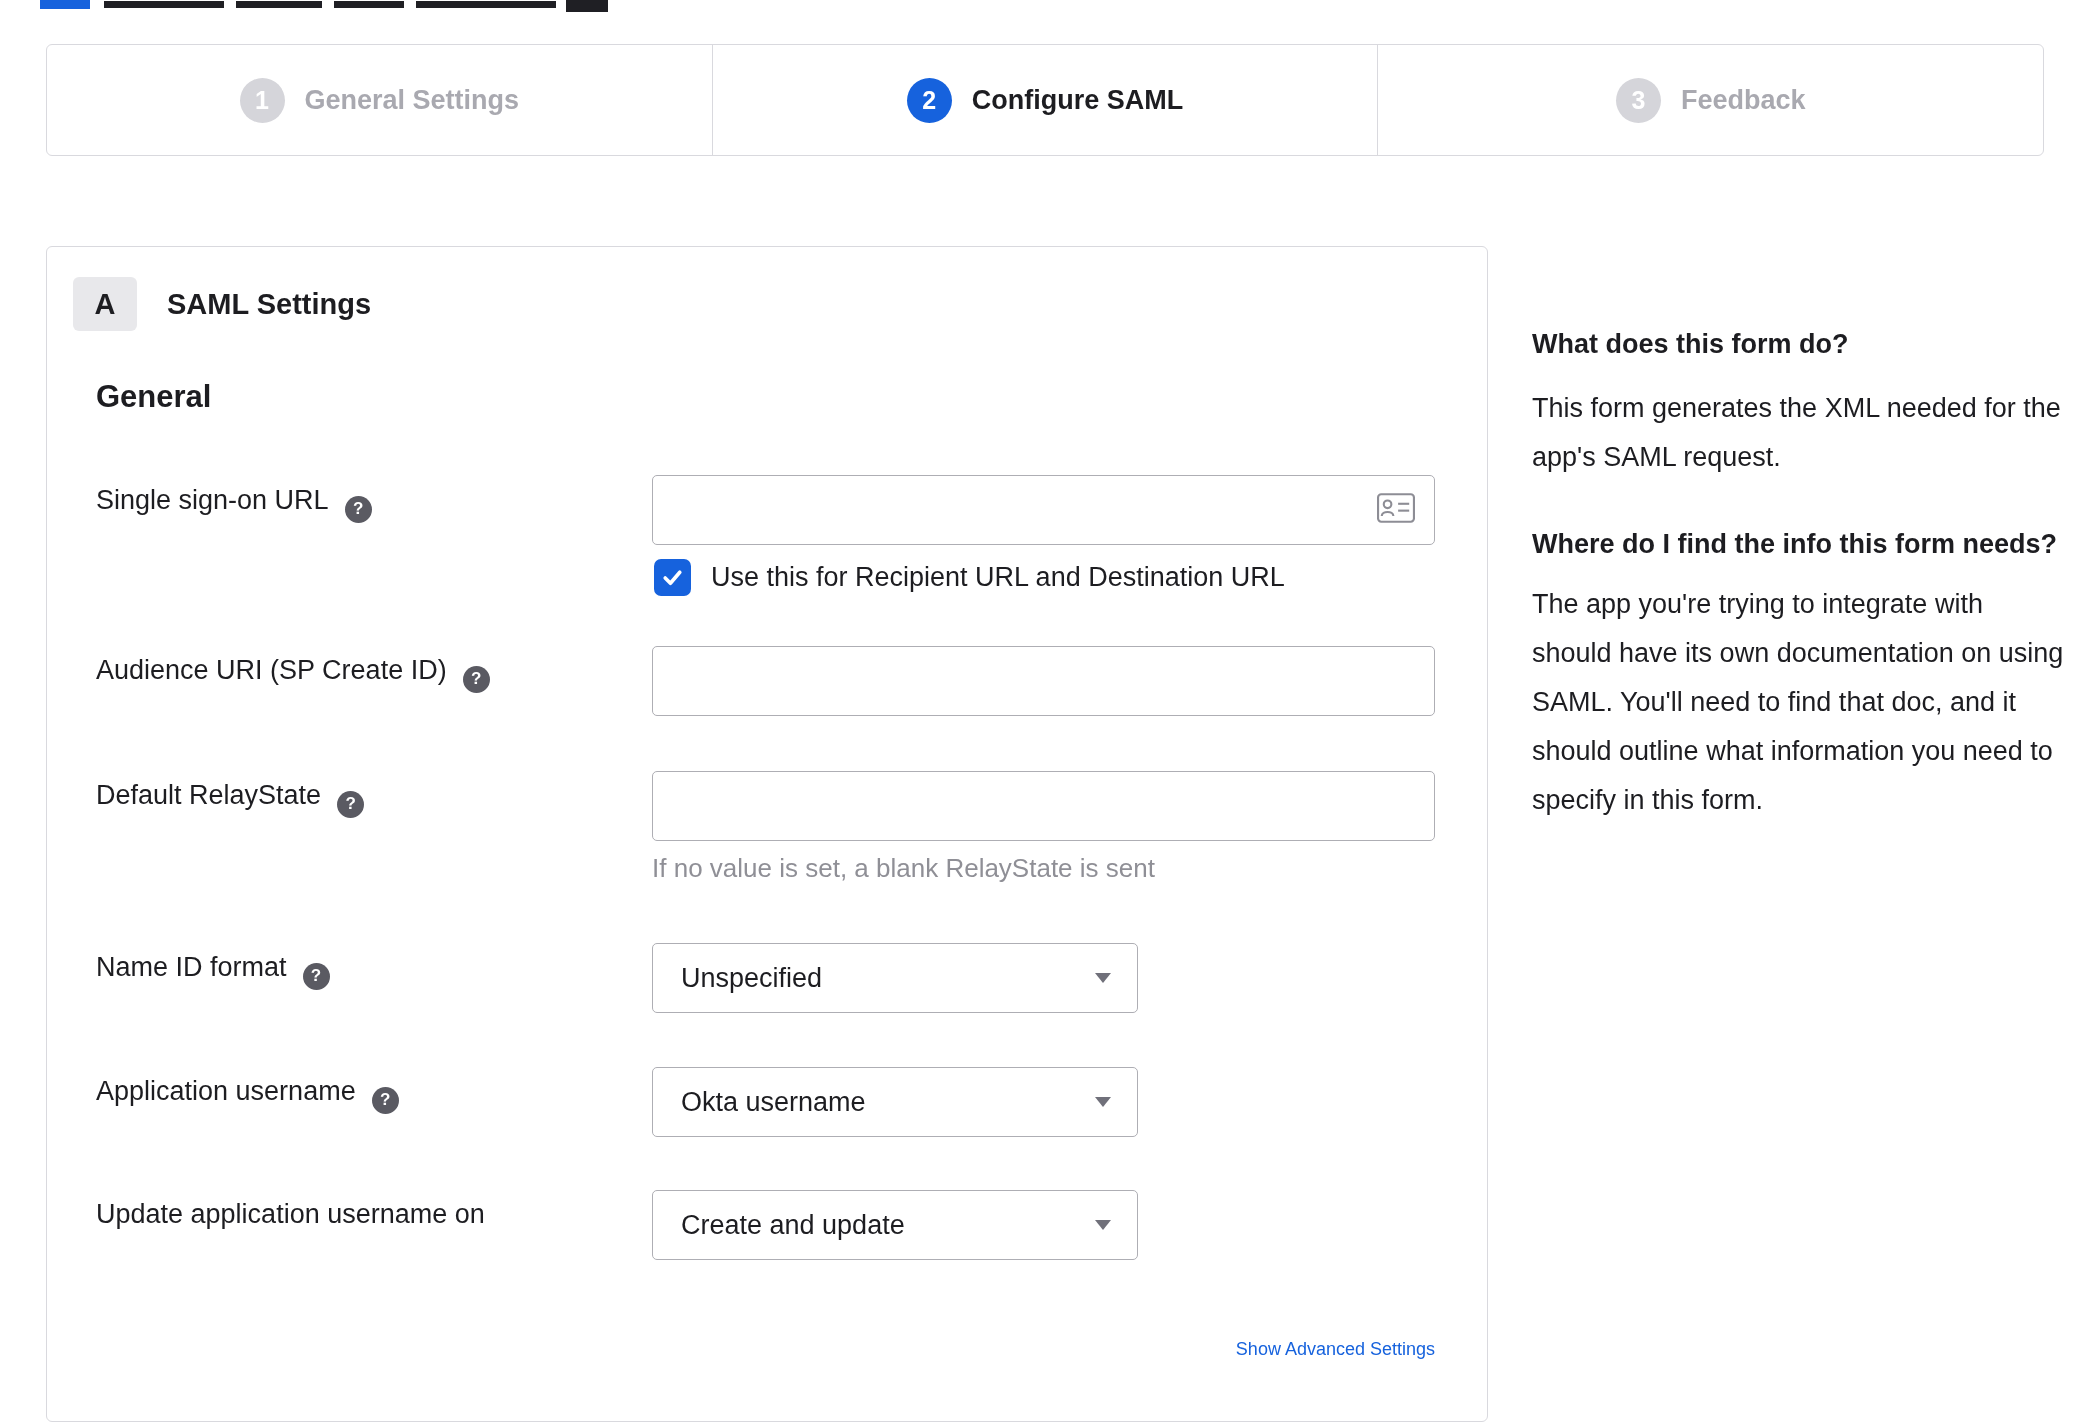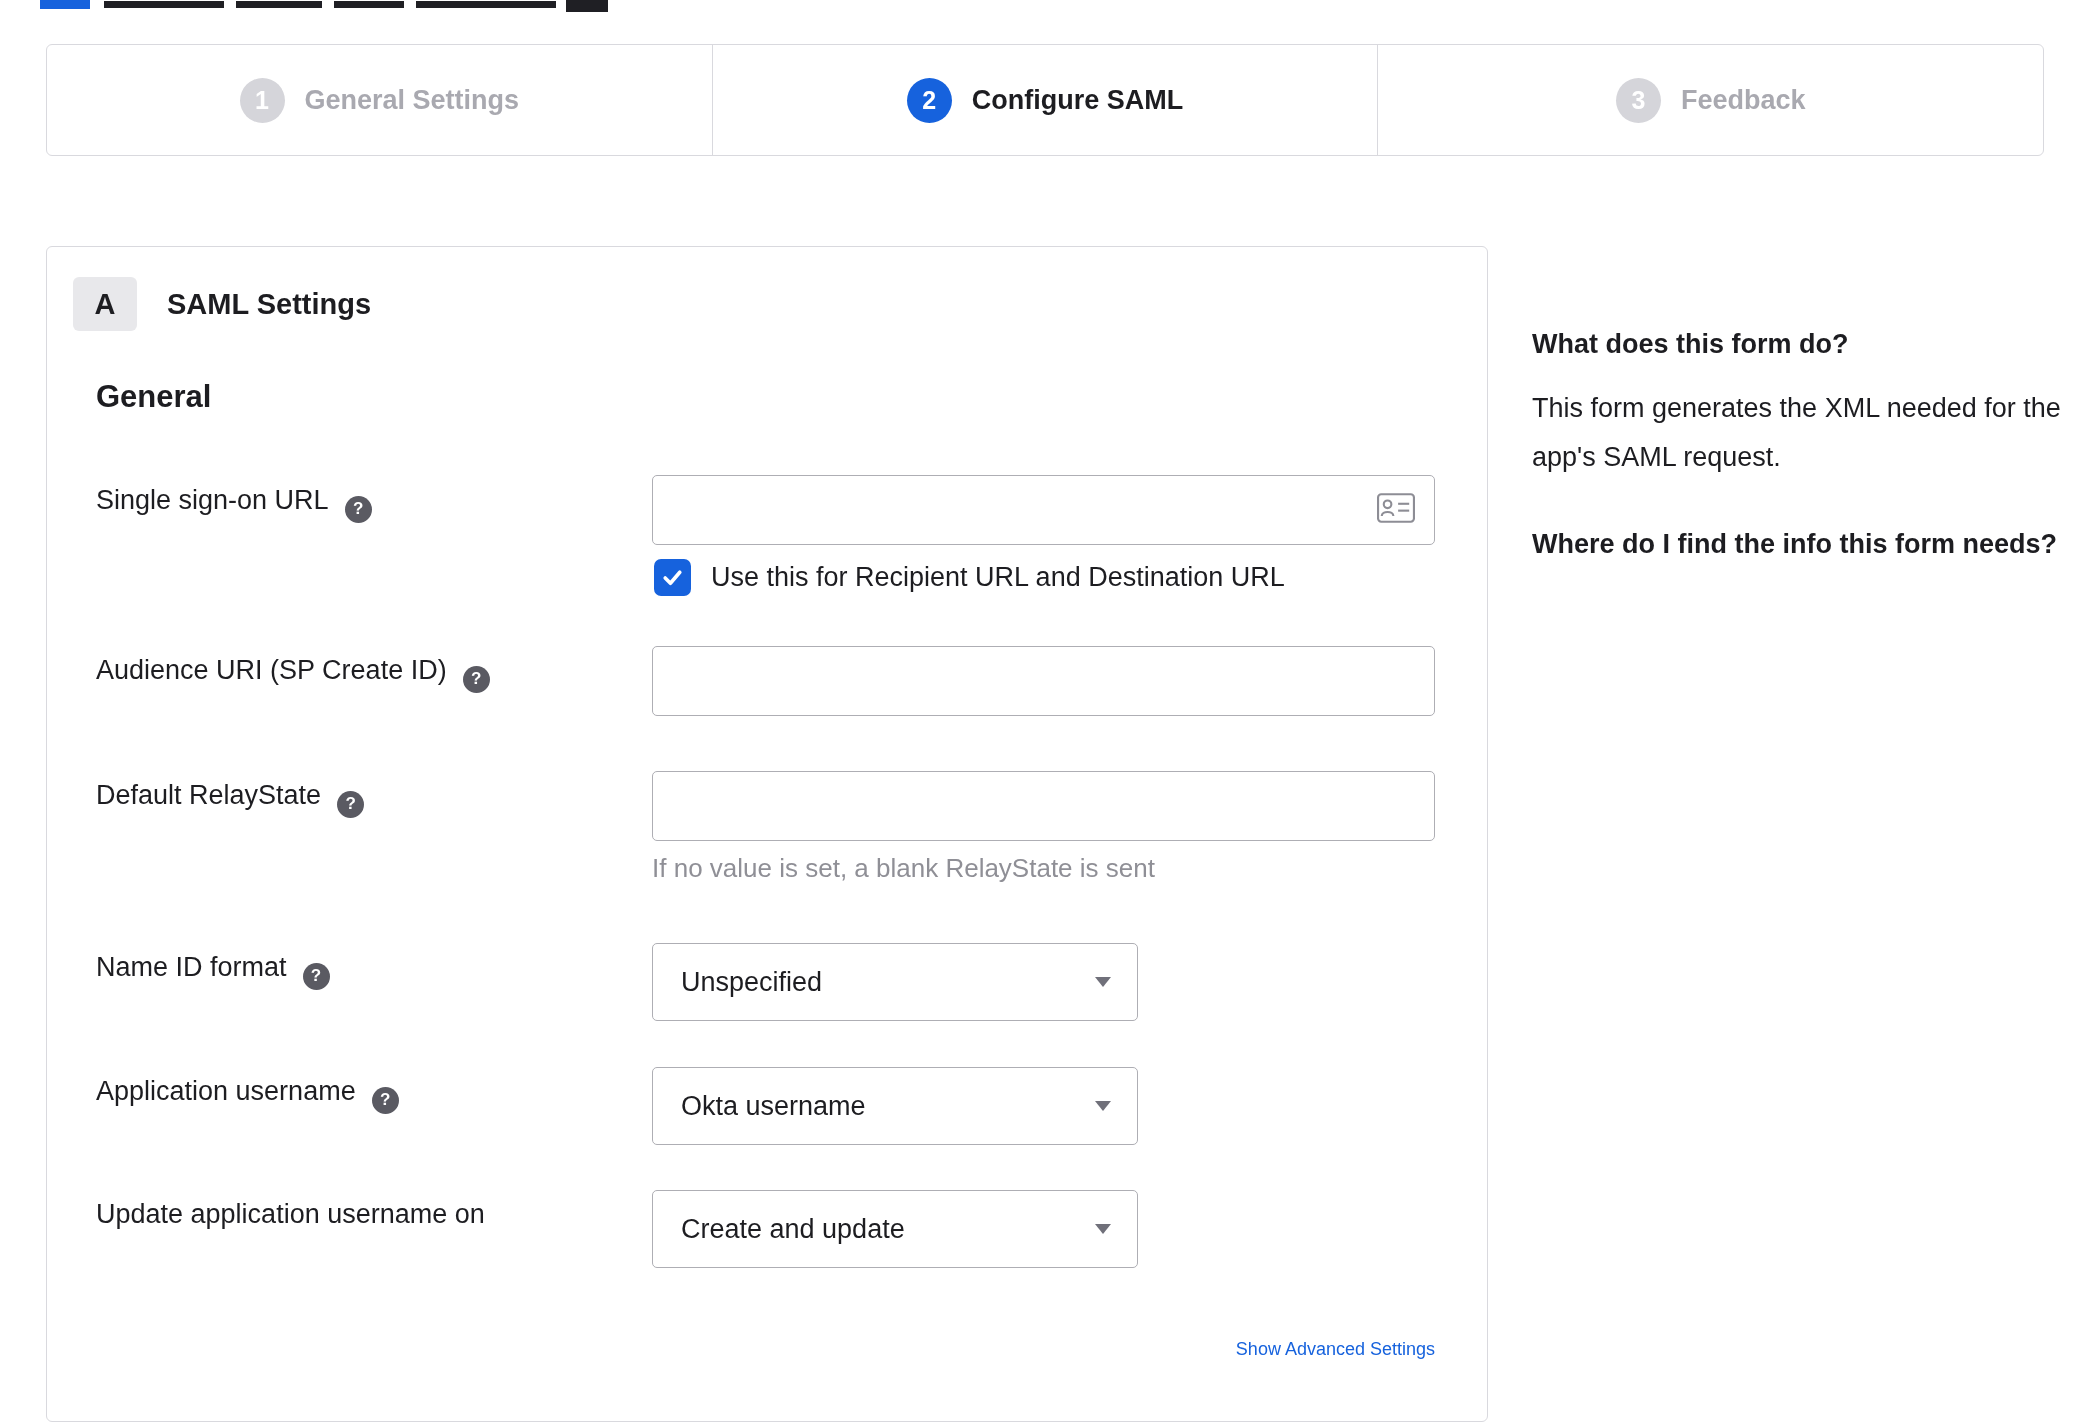--- a/index.html
+++ b/index.html
@@ -44,21 +44,21 @@
   .input-wrap .text-input { left:0; top:0; width:100%; }
   .card-icon { position:absolute; right:20px; top:50%; transform:translateY(-50%); }
 
   .checkbox { position:absolute; left:607px; top:312px; width:37px; height:37px;
     background:#1662dd; border-radius:7px; display:flex; align-items:center;
     justify-content:center; cursor:pointer; }
   .checkbox-label { position:absolute; left:664px; top:315px; font-size:27px; cursor:pointer; }
 
   .hint { position:absolute; left:605px; top:606px; font-size:26px; color:#8f8f96; }
 
-  .select { position:absolute; left:605px; width:486px; height:78px; border:1px solid #aeaeb4;
+  .select { position:absolute; left:605px; width:486px; height:70px; border:1px solid #aeaeb4;
     border-radius:5px; background:#fff; display:flex; align-items:center; padding-left:28px;
     font-size:27px; color:#1d1d21; cursor:pointer; }
   .caret { position:absolute; right:26px; top:50%; transform:translateY(-50%); width:0; height:0;
     border-left:8px solid transparent; border-right:8px solid transparent;
     border-top:10px solid #70707a; }
 
   .advanced { position:absolute; left:605px; top:1092px; width:783px; text-align:right; }
   .advanced a { font-size:18px; color:#1662dd; text-decoration:none; font-weight:500; cursor:pointer; }
 
   
@@ -163,15 +163,16 @@
 
     <div class="advanced">
       <a>Show Advanced Settings</a>
     </div>
   </div>
 
   <div class="sidebar">
     <h3>What does this form do?</h3>
     <p class="a1">This form generates the XML needed for the app's SAML request.</p>
     <h3 class="q2">Where do I find the info this form needs?</h3>
+    <p class="a2">The app you're trying to integrate with should have its own documentation on using SAML. You'll need to find that doc, and it should outline what information you need to specify in this form.</p>
   </div>
 
 </div>
 
 </body></html>

